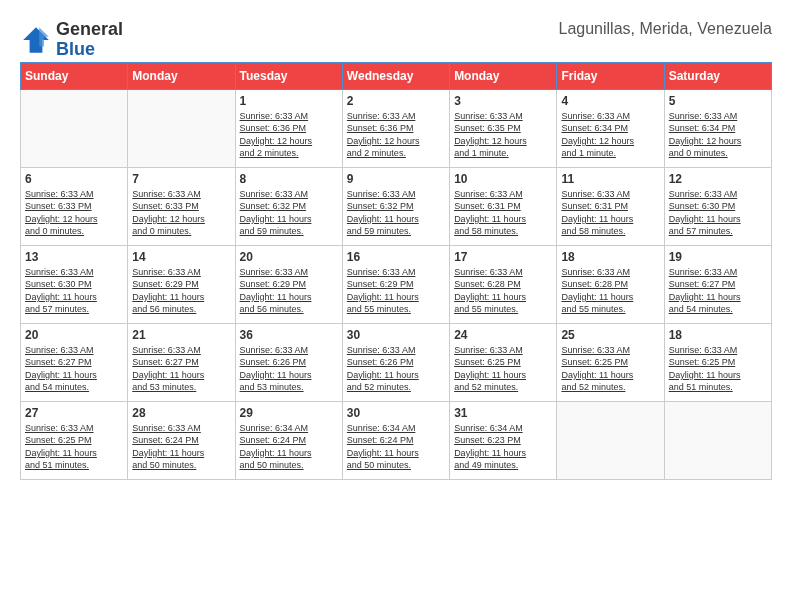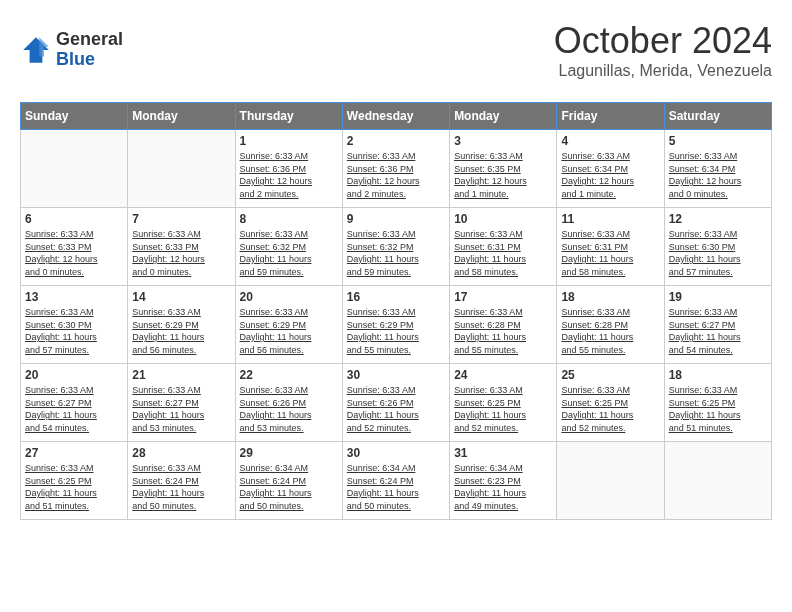--- a/index.html
+++ b/index.html
@@ -6,22 +6,22 @@
     body {
       font-family: Arial, sans-serif;
       background: #fff;
       width: 792px;
       min-height: 612px;
       padding: 20px;
     }
     .header {
       display: flex;
       justify-content: space-between;
-      align-items: center;
-      margin-bottom: 22px;
+      align-items: flex-start;
+      margin-bottom: 2px;
     }
     .logo {
       display: flex;
       align-items: center;
       gap: 4px;
     }
     .logo-text {
       font-size: 18px;
       font-weight: bold;
       line-height: 1.1;
@@ -43,21 +43,21 @@
     .location-title {
       font-size: 16px;
       color: #555;
     }
     table {
       width: 100%;
       border-collapse: collapse;
       table-layout: fixed;
     }
     th {
-      background-color: #737373;
+      background-color: #ef4444;
       color: #fff;
       font-size: 12px;
       font-weight: bold;
       padding: 6px 4px;
       text-align: left;
       border: 1px solid #4a90d9;
     }
     td {
       border: 1px solid #ccc;
       vertical-align: top;
@@ -92,31 +92,30 @@
     <svg class="logo-icon" viewBox="0 0 40 40">
       <polygon points="20,4 36,20 28,20 28,36 12,36 12,20 4,20" fill="#1a6bbf"></polygon>
       <polygon points="24,4 36,16 30,16 30,28 24,28" fill="#4a90d9" opacity="0.7"></polygon>
     </svg>
     <div class="logo-text">
       <div class="logo-general">General</div>
       <div class="logo-blue">Blue</div>
     </div>
   </div>
   <div class="title-block">
-    <div class="month-title">October 2024</div>
     <div class="location-title">Lagunillas, Merida, Venezuela</div>
   </div>
 </div>
 
 <table>
   <thead>
     <tr>
     <th>Sunday</th>
         <th>Monday</th>
-        <th>Thursday</th>
+        <th>Tuesday</th>
         <th>Wednesday</th>
         <th>Monday</th>
         <th>Friday</th>
         <th>Saturday</th>
       </tr>
   </thead>
   <tbody id="calendar-body">
   <tr>
         <td class="empty"></td>
         <td class="empty"></td>
@@ -267,21 +266,21 @@
 and 54 minutes.</div>
         </td>
         <td>
           <span class="day-number">21</span>
           <div class="day-info" style="white-space: pre-line;">Sunrise: 6:33 AM
 Sunset: 6:27 PM
 Daylight: 11 hours
 and 53 minutes.</div>
         </td>
         <td>
-          <span class="day-number">22</span>
+          <span class="day-number">36</span>
           <div class="day-info" style="white-space: pre-line;">Sunrise: 6:33 AM
 Sunset: 6:26 PM
 Daylight: 11 hours
 and 53 minutes.</div>
         </td>
         <td>
           <span class="day-number">30</span>
           <div class="day-info" style="white-space: pre-line;">Sunrise: 6:33 AM
 Sunset: 6:26 PM
 Daylight: 11 hours

